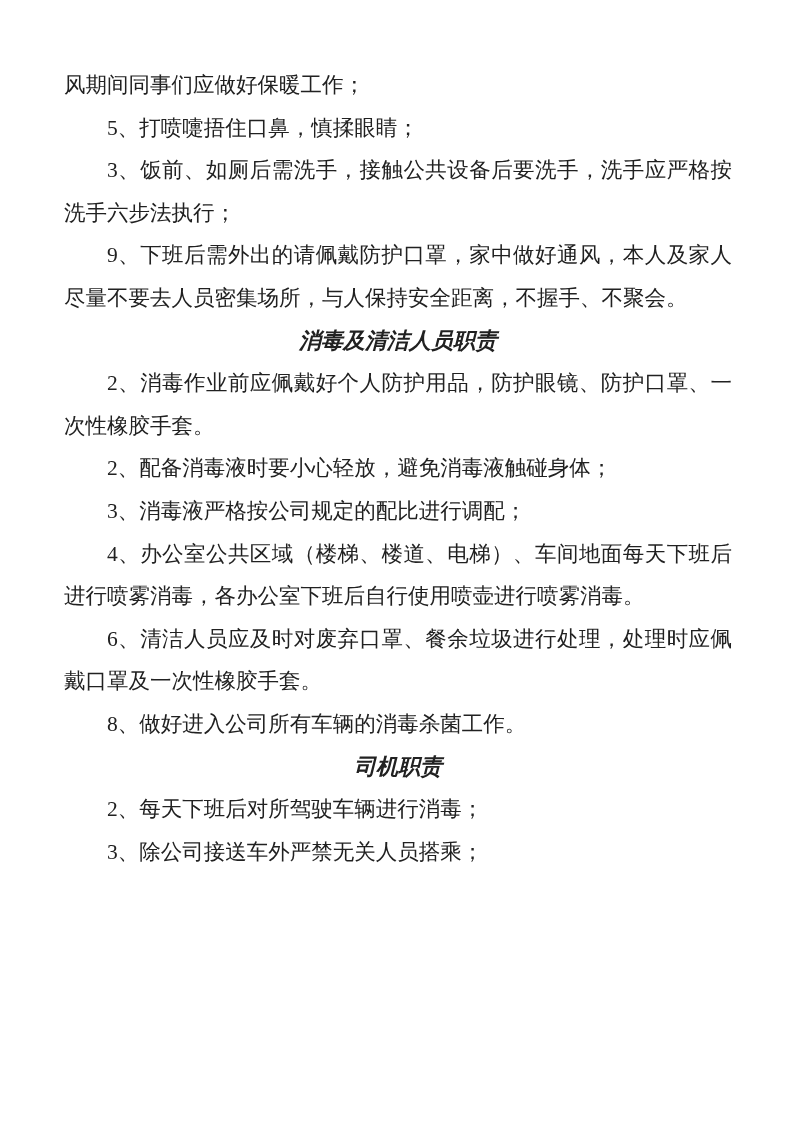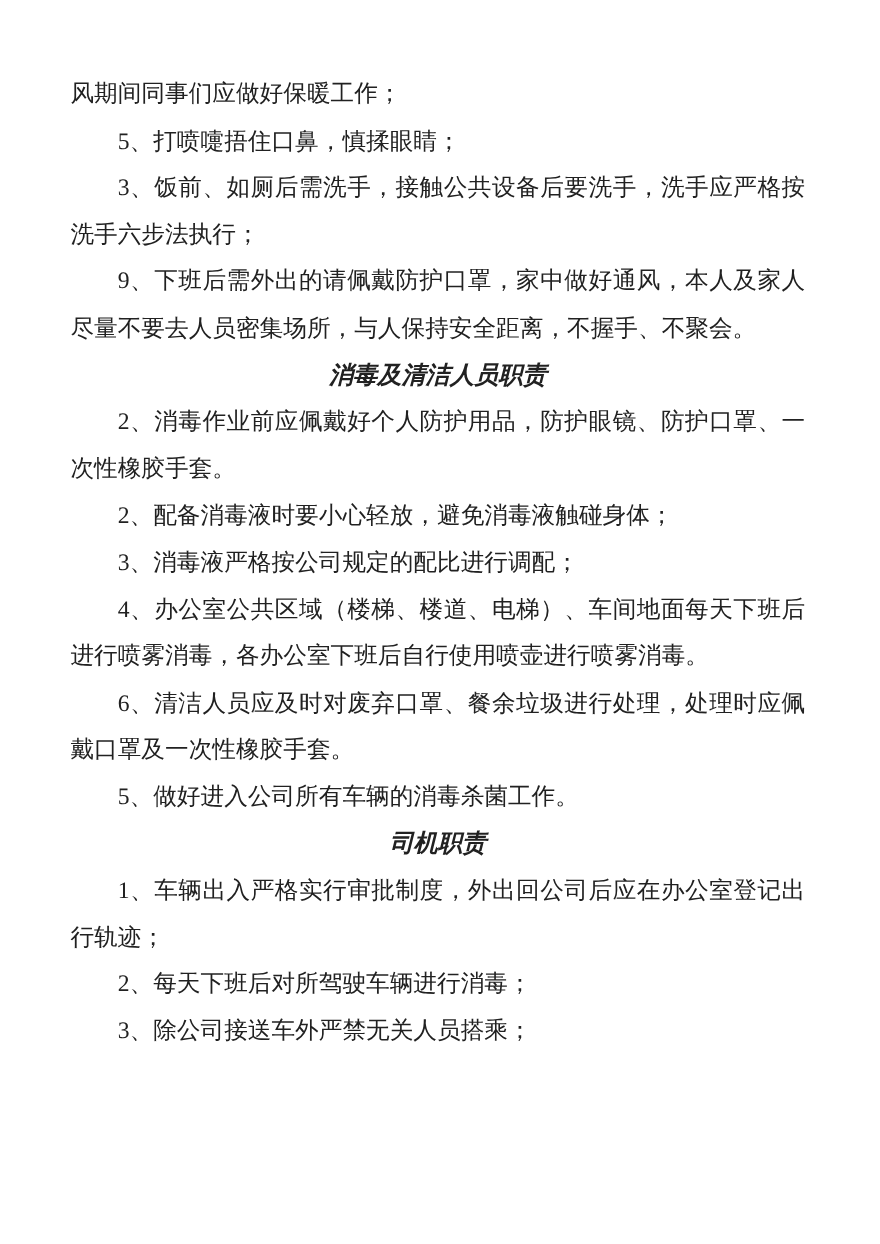--- a/index.html
+++ b/index.html
@@ -55,19 +55,18 @@
       <p class="body">风期间同事们应做好保暖工作；</p>
       <p class="body indent">5、打喷嚏捂住口鼻，慎揉眼睛；</p>
       <p class="body indent">3、饭前、如厕后需洗手，接触公共设备后要洗手，洗手应严格按洗手六步法执行；</p>
       <p class="body indent">9、下班后需外出的请佩戴防护口罩，家中做好通风，本人及家人尽量不要去人员密集场所，与人保持安全距离，不握手、不聚会。</p>
       <h2 class="heading">消毒及清洁人员职责</h2>
       <p class="body indent">2、消毒作业前应佩戴好个人防护用品，防护眼镜、防护口罩、一次性橡胶手套。</p>
       <p class="body indent">2、配备消毒液时要小心轻放，避免消毒液触碰身体；</p>
       <p class="body indent">3、消毒液严格按公司规定的配比进行调配；</p>
       <p class="body indent">4、办公室公共区域（楼梯、楼道、电梯）、车间地面每天下班后进行喷雾消毒，各办公室下班后自行使用喷壶进行喷雾消毒。</p>
       <p class="body indent">6、清洁人员应及时对废弃口罩、餐余垃圾进行处理，处理时应佩戴口罩及一次性橡胶手套。</p>
-      <p class="body indent">5、做好进入公司所有车辆的消毒杀菌工作。</p>
+      <p class="body indent">8、做好进入公司所有车辆的消毒杀菌工作。</p>
       <h2 class="heading">司机职责</h2>
-      <p class="body indent">1、车辆出入严格实行审批制度，外出回公司后应在办公室登记出行轨迹；</p>
       <p class="body indent">2、每天下班后对所驾驶车辆进行消毒；</p>
       <p class="body indent">3、除公司接送车外严禁无关人员搭乘；</p>
     </div>
 </div>
 
 </body></html>

